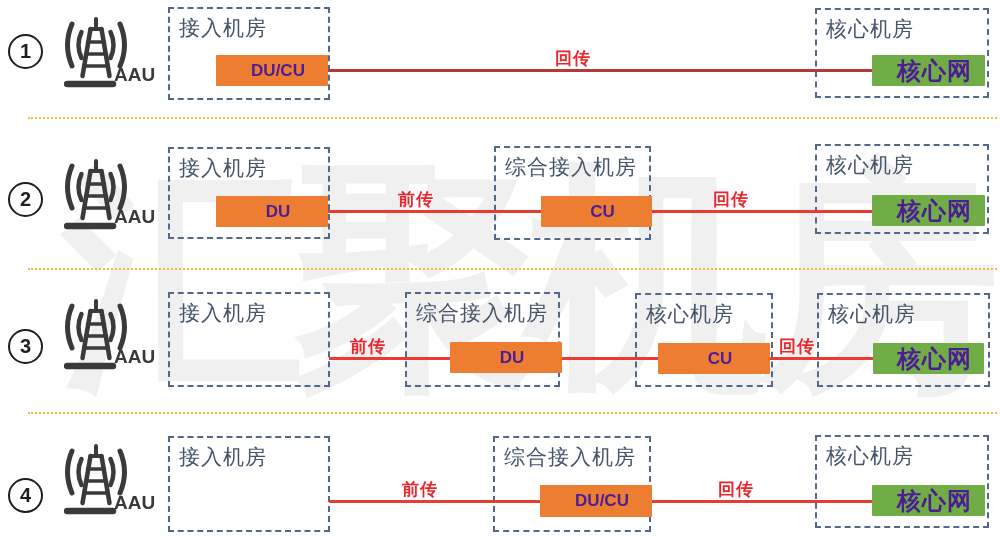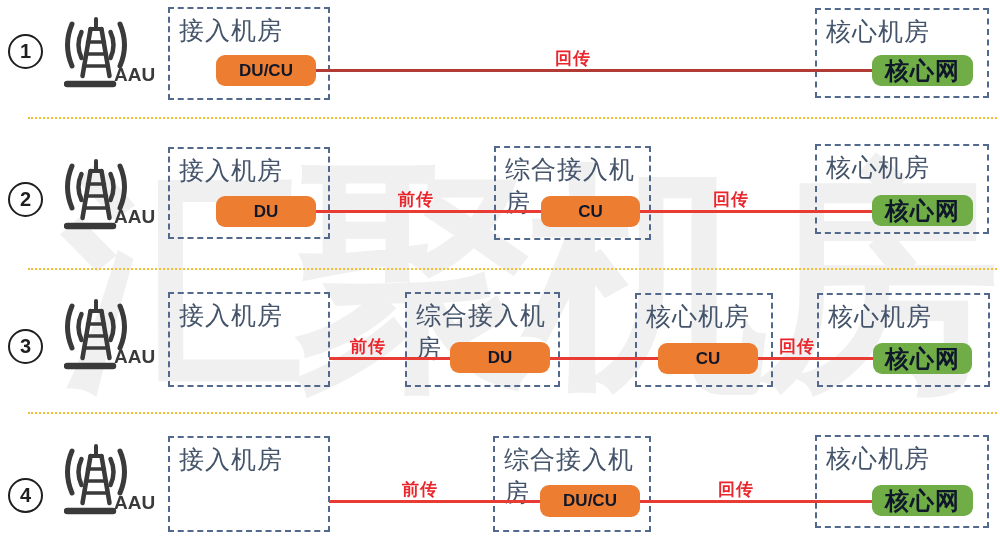--- a/index.html
+++ b/index.html
@@ -15,26 +15,26 @@
   .sep { position:absolute; left:28px; right:3px; height:0; border-top:2px dotted #F2BE35; z-index:1; }
   .badge {
     position:absolute; width:35px; height:35px; box-sizing:border-box;
     border:2.5px solid #1f1f1f; border-radius:50%; color:#1f1f1f;
     font-size:20px; font-weight:700; display:flex; align-items:center; justify-content:center;
     z-index:2; background:transparent;
   }
   .tower { position:absolute; z-index:2; }
   .aau-label { position:absolute; font-size:19px; font-weight:700; color:#3A3A3A; z-index:2; }
   .room { position:absolute; box-sizing:border-box; border:2px dashed #52688C; z-index:2; }
-  .room-title { padding:5px 0 0 9px; font-size:25px; color:#44546A; font-weight:500; letter-spacing:1px; }
+  .room-title { padding:5px 0 0 9px; font-size:21px; color:#44546A; font-weight:500; letter-spacing:1px; }
   .hline { position:absolute; height:3px; background:#E73B34; z-index:3; }
   .hline.dark { background:#B23C35; }
   .node {
-    position:absolute; border-radius:9px; color:#0f172a; font-weight:700;
-    display:flex; align-items:center; justify-content:center; z-index:4;
+    position:absolute; border-radius:1px; color:#4c1d95; font-weight:700;
+    display:flex; align-items:center; justify-content:center; z-index:4;padding-left:12px;
   }
   .node.orange { background:#ED7D31; font-size:17px; }
   .node.green  { background:#70AD47; font-size:24px; letter-spacing:1px; }
   .link-label {
     position:absolute; width:100px; text-align:center; font-size:17px; font-weight:700;
     color:#E8262B; z-index:4; letter-spacing:1px;
   }
 </style>
 </head>
 <body>

